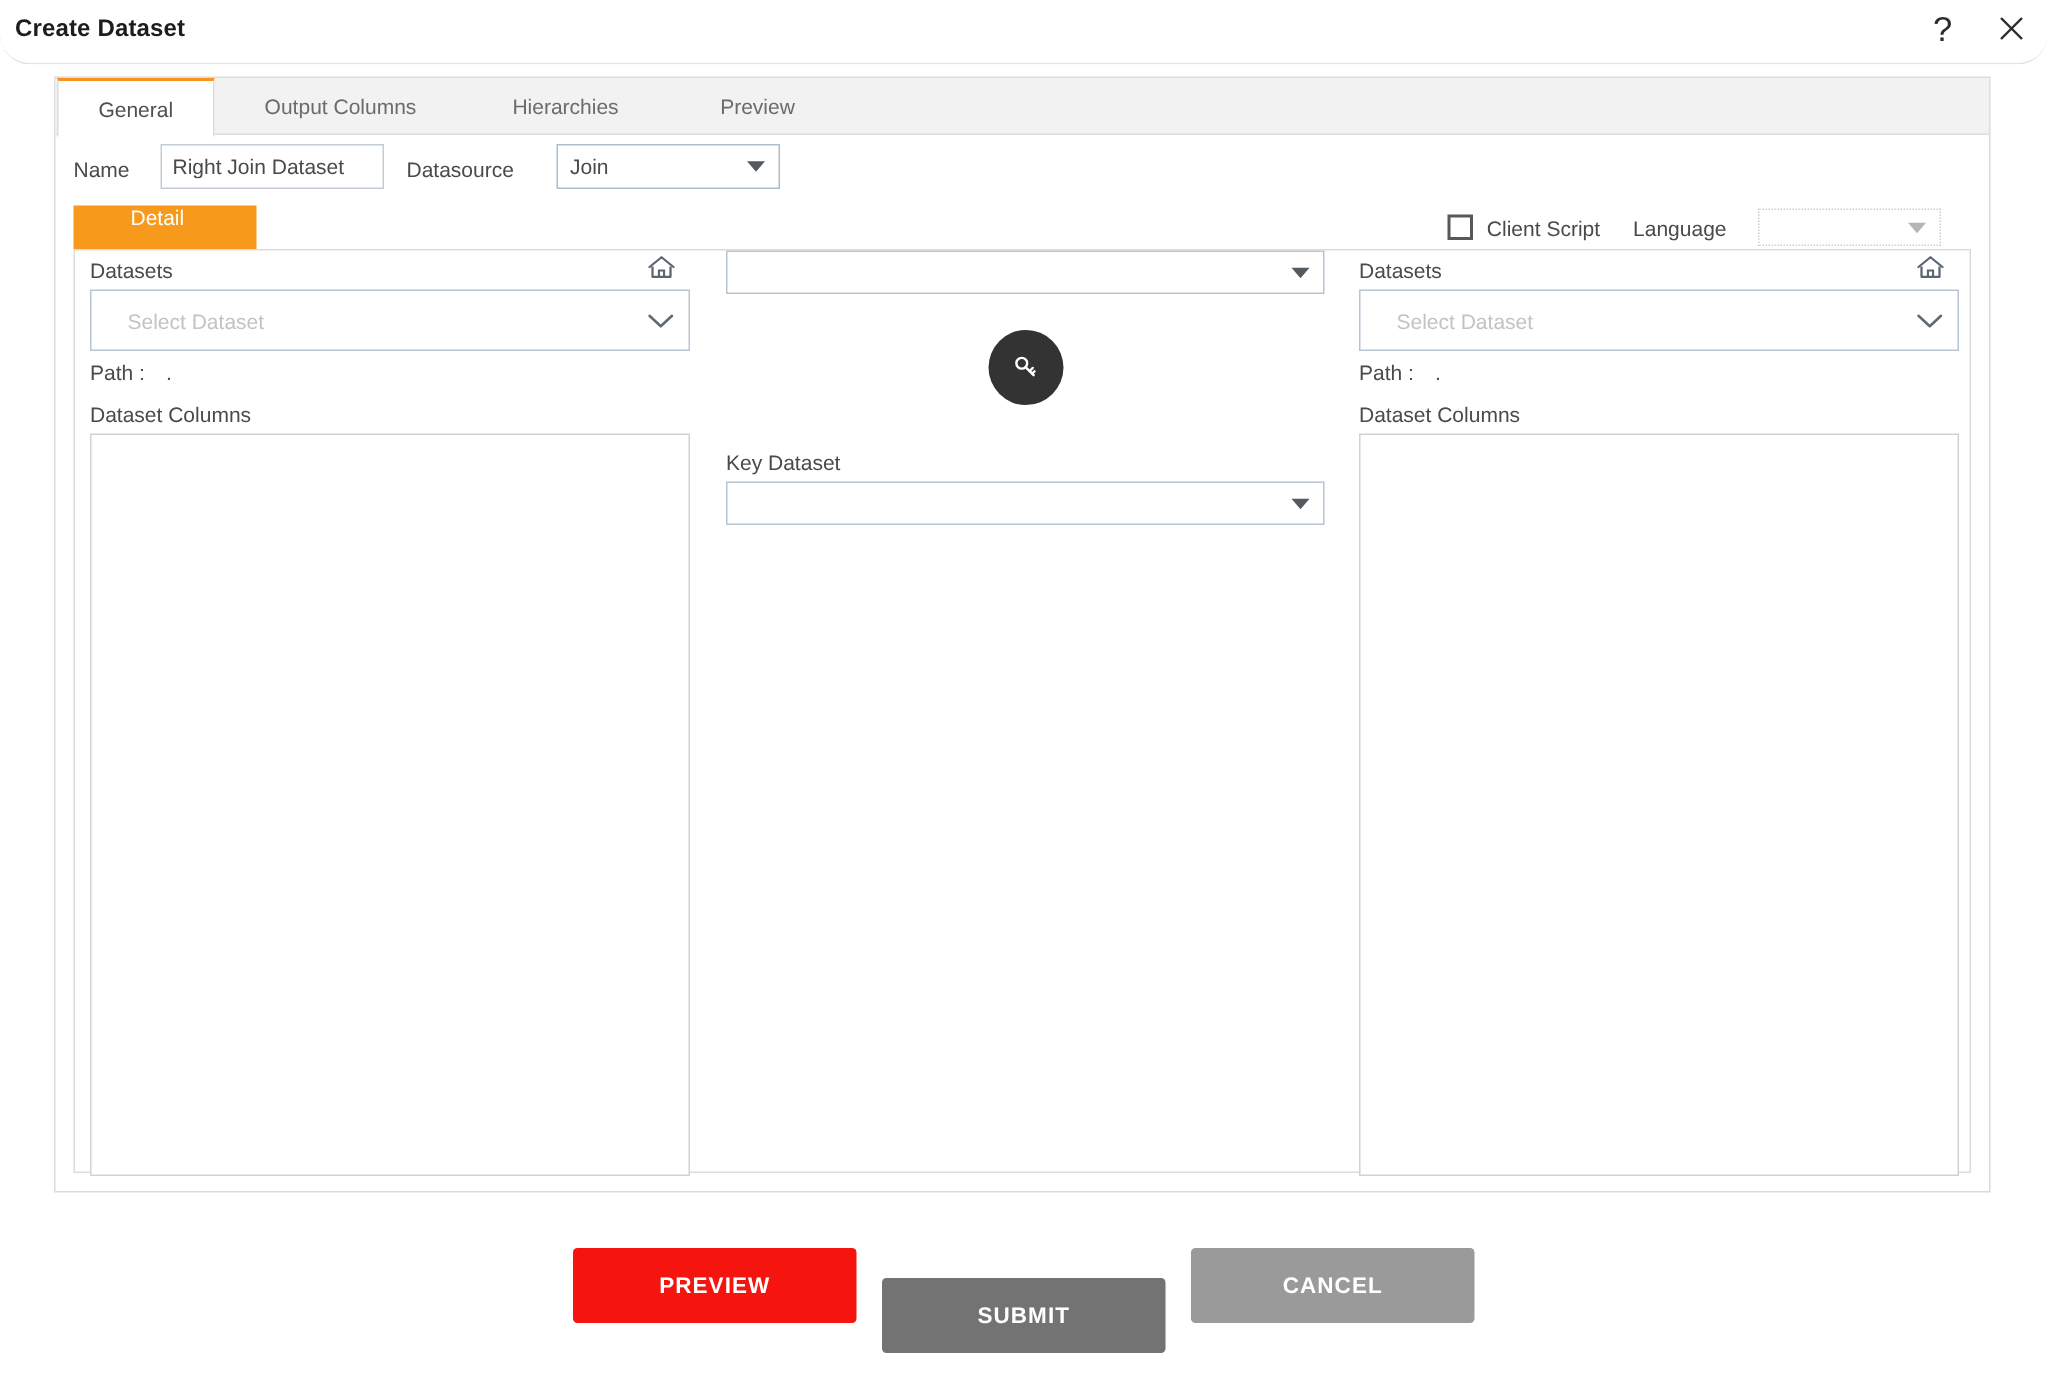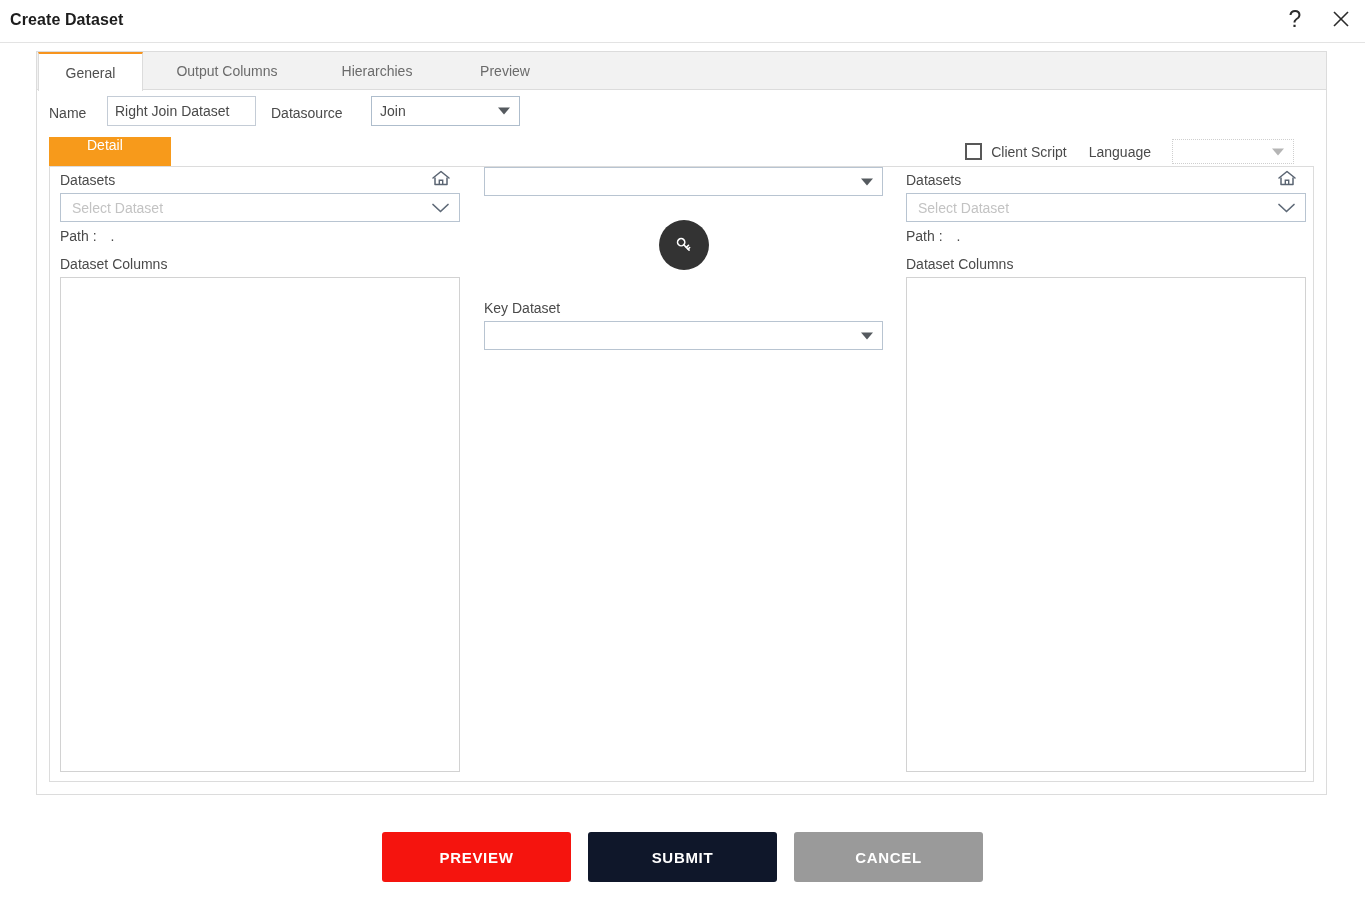--- a/index.html
+++ b/index.html
@@ -11,20 +11,21 @@
     color: #3a3a3a;
     overflow: hidden;
   }
 
   
   .titlebar {
     position: absolute; left: 0; top: 0;
     width: 1365px; height: 43px;
     border-bottom: 1px solid #e3e3e3;
     background: #fff;
+    border-radius: 20px;
   }
   .dialog-title {
     position: absolute; left: 10px; top: 11px;
     font-size: 16px; font-weight: bold; color: #1d1d1d;
     letter-spacing: .1px;
   }
   .title-actions {
     position: absolute; right: 10px; top: 4px;
     display: flex; align-items: center; gap: 18px;
   }
@@ -163,25 +164,25 @@
     height: 26px;
     display: flex; align-items: center;
     font-size: 14px; color: #4a4a4a;
   }
   .home-icon {
     position: absolute; right: 8px; top: 1px;
     cursor: pointer; line-height: 0;
   }
   .combo {
     position: relative;
-    width: 100%; height: 29px;
+    width: 100%; height: 41px;
     border: 1px solid #b8c4d1;
     background: #fff;
     display: flex; align-items: center;
-    padding: 0 11px;
+    padding: 0 24px;
     font-size: 14px;
     cursor: pointer;
   }
   .combo .ph { color: #c3c3c3; }
   .chev {
     position: absolute; right: 9px; top: 50%;
     transform: translateY(-50%);
     line-height: 0;
   }
   .path-line {
@@ -240,21 +241,21 @@
   .btn {
     width: 189px; height: 50px;
     border: none; border-radius: 3px;
     color: #ffffff;
     font-family: "Liberation Sans", sans-serif;
     font-size: 15px; font-weight: bold;
     letter-spacing: .7px;
     cursor: pointer;
   }
   .btn-preview { background: #f5140e; }
-  .btn-submit  { background: #0f172a; }
+  .btn-submit  { background: #737373; margin-top: 20px; }
   .btn-cancel  { background: #9a9a9a; }
 </style>
 </head>
 <body>
 
 <div class="titlebar">
   <div class="dialog-title">Create Dataset</div>
   <div class="title-actions">
     <button class="icon-btn">
       <span class="help-glyph">?</span>

